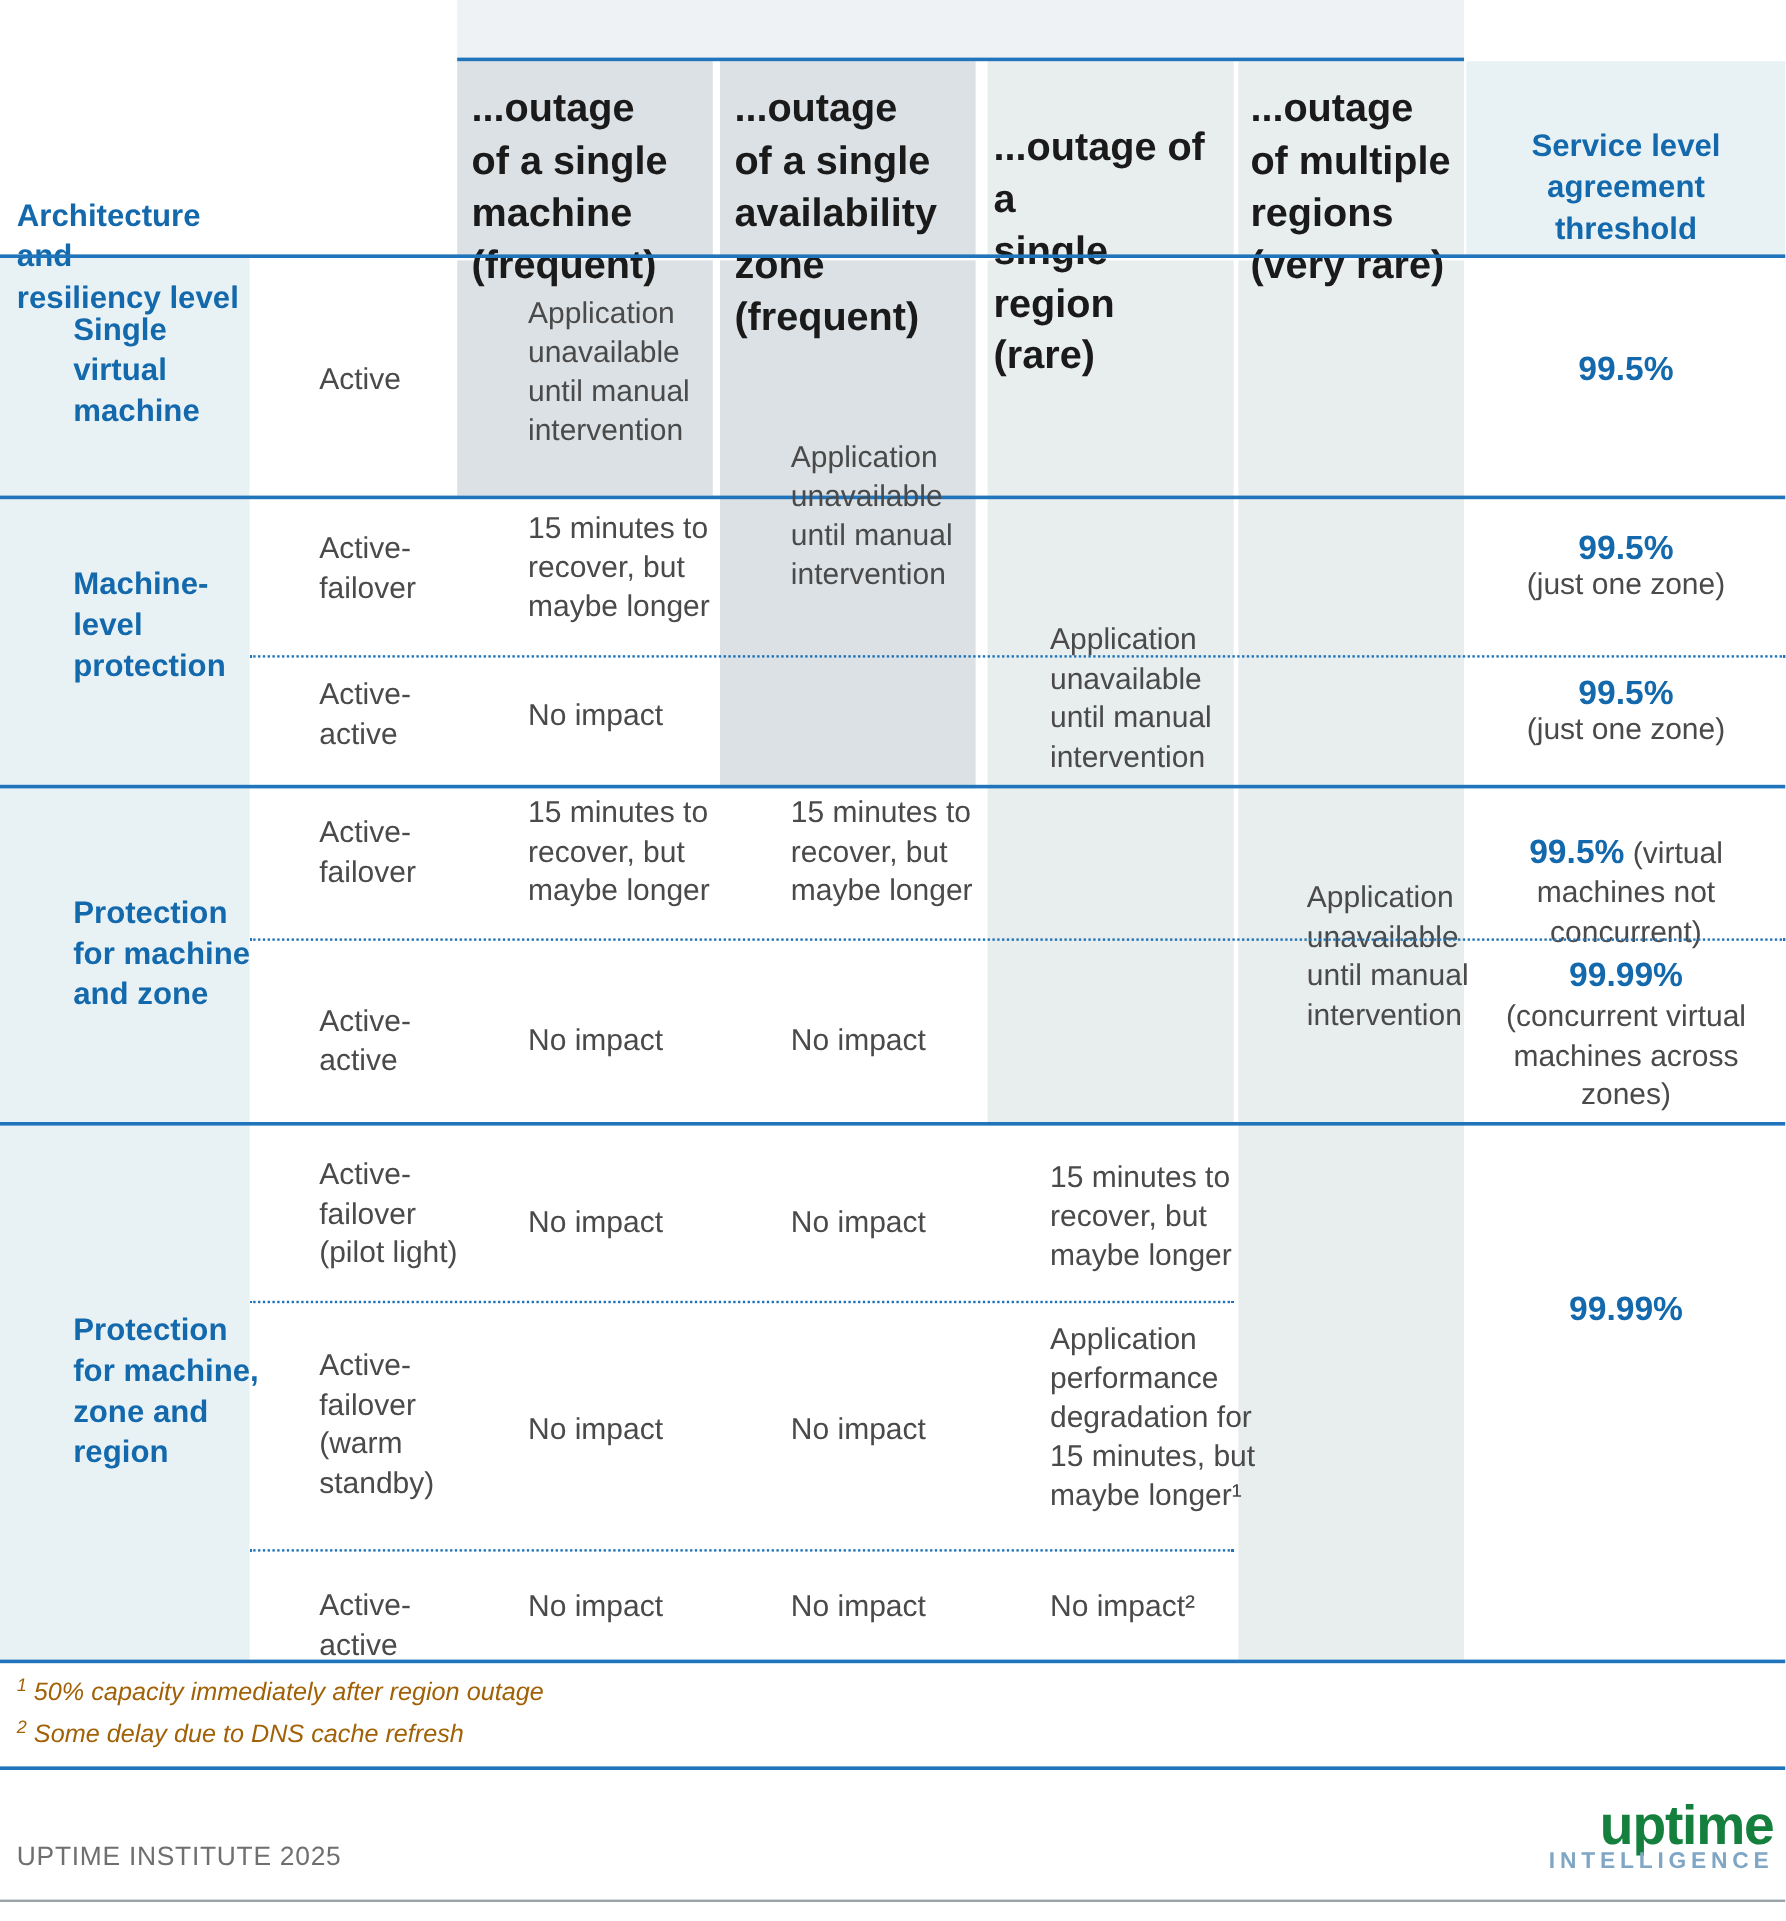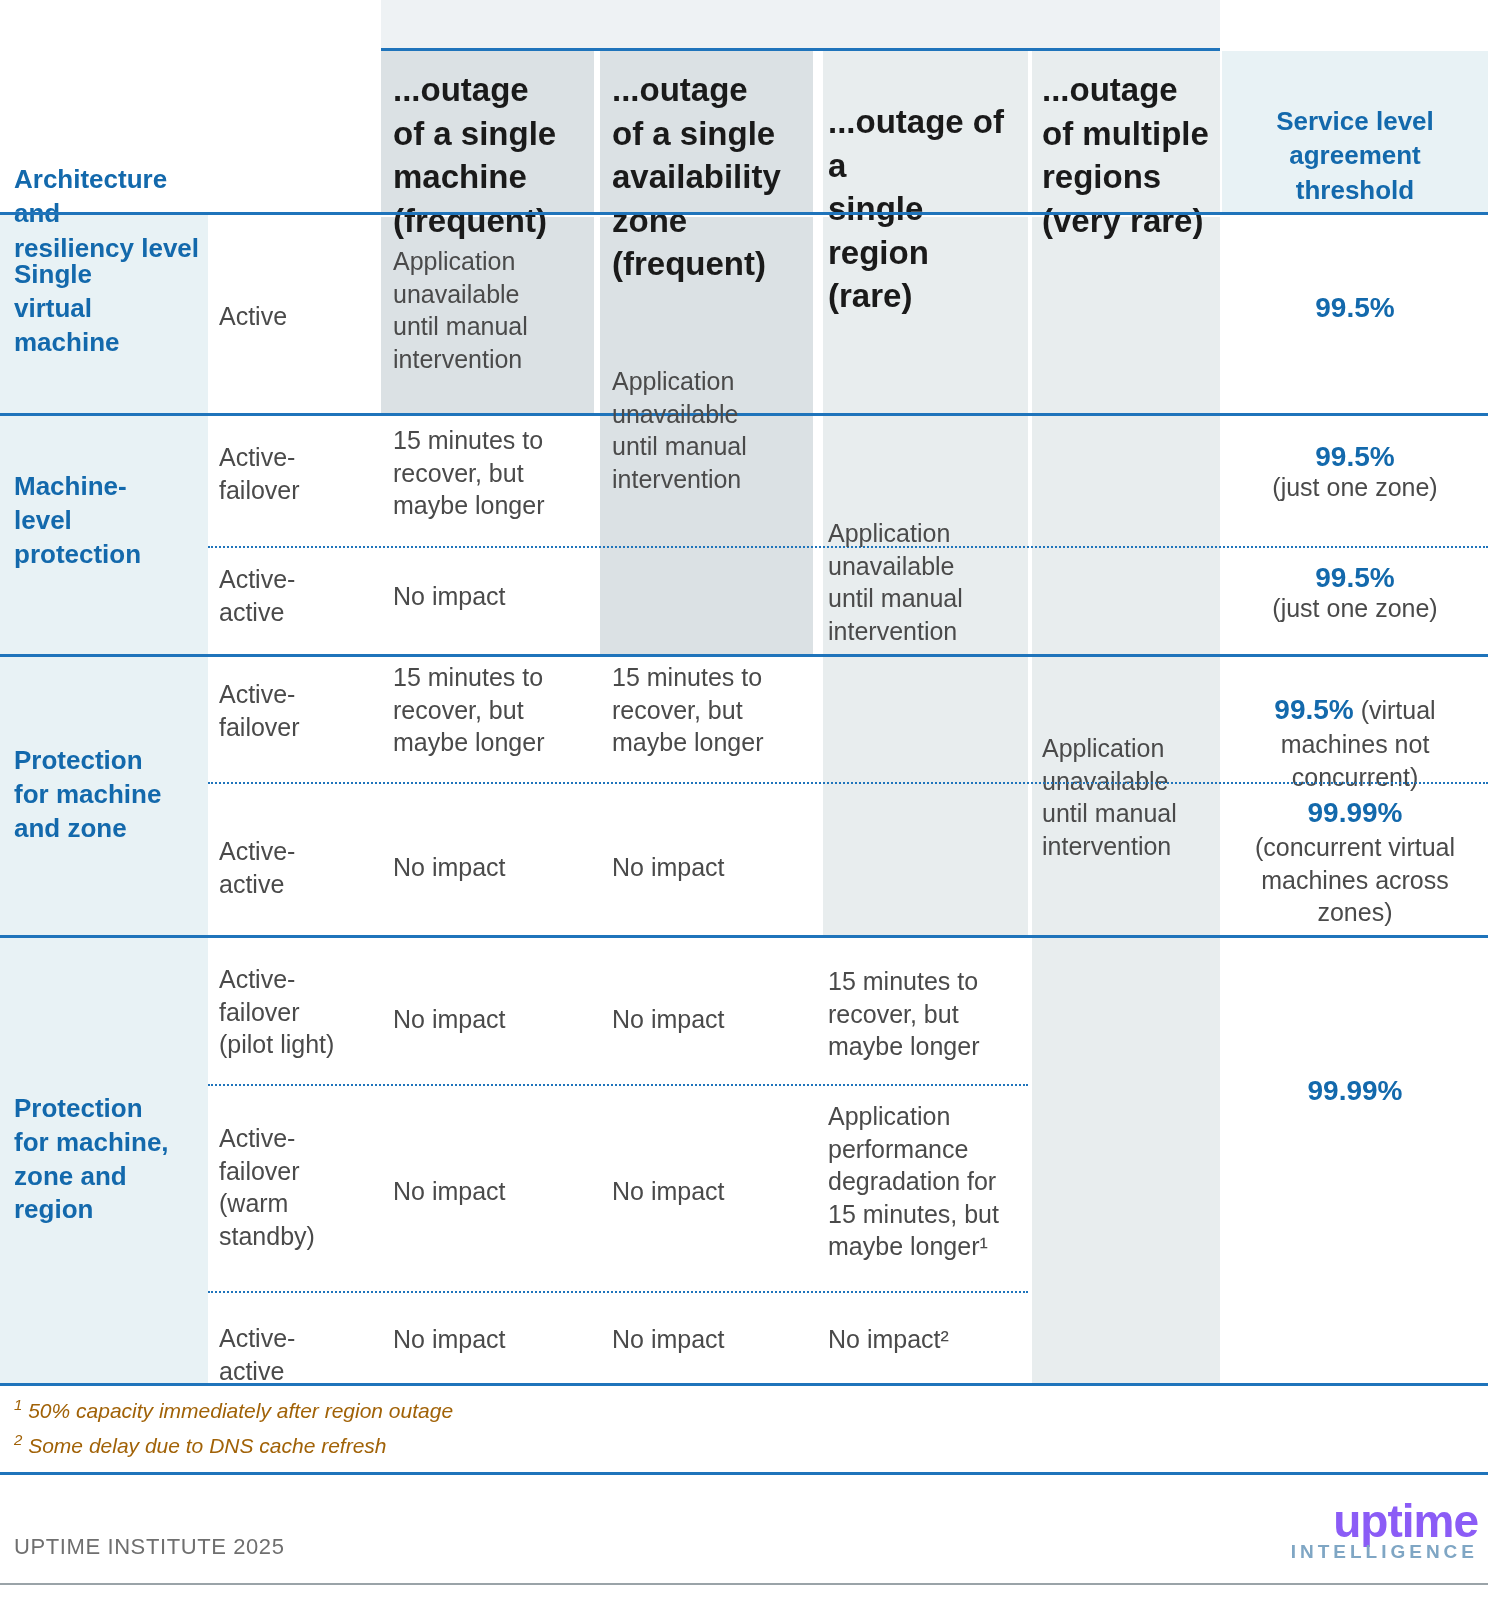--- a/index.html
+++ b/index.html
@@ -32,21 +32,21 @@
   .band-body-c4     { left: 1032px;top: 217px;  width: 188px;  height: 1166px;background: #e8edee; }
 
   
   .rule { position: absolute; background: #1f74bb; }
   .rule-dot {
     position: absolute; height: 0; border-top: 2px dotted #1f74bb;
   }
   .rule-gray { position: absolute; background: #9aa3a8; height: 2px; }
 
   
-  .cell { position: absolute; color: #4a4a4a; font-size: 25px; line-height: 1.30; }
+  .cell { position: absolute; color: #4a4a4a; font-size: 25px; line-height: 1.30; margin-left: 47px; }
   .cell.blue { color: #1369ac; font-weight: bold; }
   .hdr-blk { position: absolute; color: #1a1a1a; font-size: 33px; line-height: 1.32; font-weight: bold; }
   .hdr-blue { position: absolute; color: #1369ac; font-size: 26px; line-height: 1.32; font-weight: bold; }
 
   .impact-title {
     position: absolute; left: 381px; top: 4px; width: 839px;
     text-align: center; color: #1369ac; font-size: 28px; font-weight: bold;
     line-height: 40px;
   }
 
@@ -60,21 +60,21 @@
   }
   .footnote sup { font-size: 15px; font-style: italic; }
 
   
   .footer-text {
     position: absolute; left: 14px; top: 1534px;
     color: #6f6f6f; font-size: 22px; letter-spacing: 0.6px;
   }
   .logo { position: absolute; right: 10px; top: 1497px; text-align: right; }
   .logo .logo-main {
-    color: #8b5cf6; font-size: 46px; font-weight: bold; letter-spacing: -1px;
+    color: #15803d; font-size: 46px; font-weight: bold; letter-spacing: -1px;
     line-height: 48px; display: block;
   }
   .logo .logo-sub {
     color: #7fa6c4; font-size: 19px; font-weight: bold; letter-spacing: 4px;
     line-height: 22px; display: block; margin-top: -4px;
   }
   sup { font-size: 0.62em; vertical-align: super; line-height: 0; }
 </style>
 </head>
 <body>

